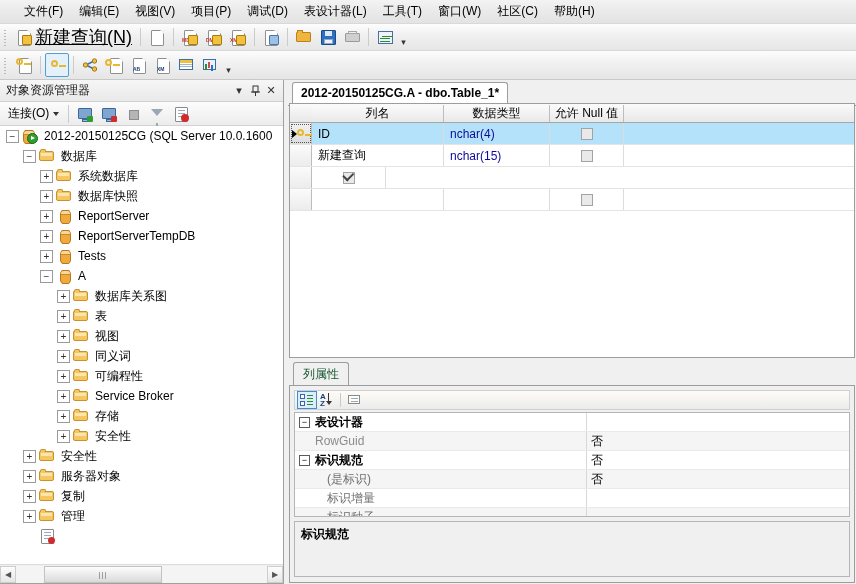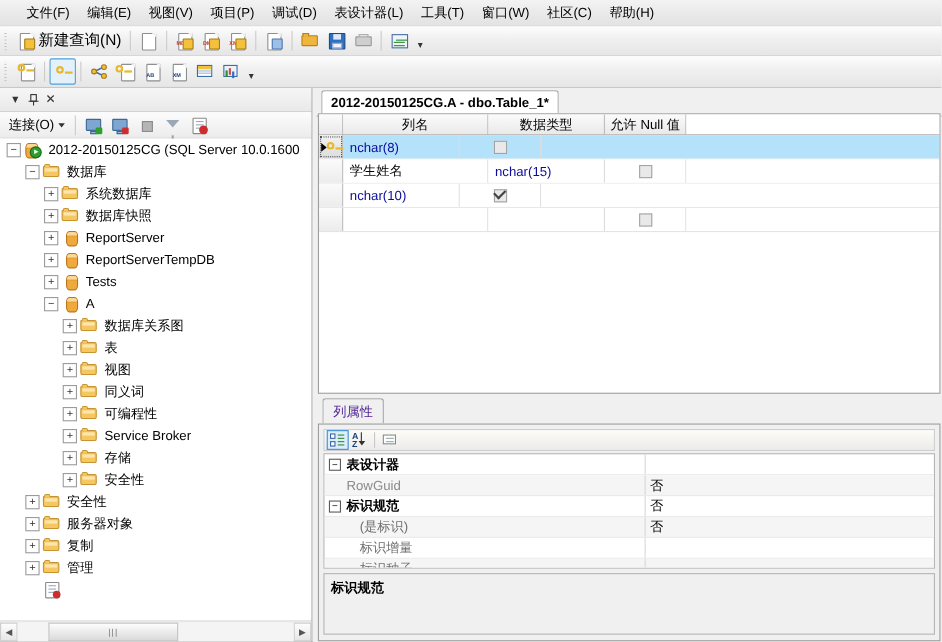--- a/index.html
+++ b/index.html
@@ -29,21 +29,21 @@
   }
   #toolbar1{top:24px;height:27px;border-bottom:1px solid #d7d7d7;}
   #toolbar2{top:51px;height:29px;border-bottom:1px solid #c8c8c8;}
   .grip{width:7px;height:18px;margin:0 3px 0 2px;
     background-image:linear-gradient(to bottom,#b9b9b9 1px,transparent 1px);
     background-size:2px 3px;background-repeat:repeat-y;background-position:2px 2px;}
   .tbtn{height:22px;display:flex;align-items:center;gap:3px;padding:0 3px;
     border:1px solid transparent;border-radius:2px;white-space:nowrap;cursor:default;}
   .tbtn.sel{border:1px solid #4ea0d8;background:#e4f1fb;}
   .tsep{width:1px;height:18px;background:#cbcbcb;margin:0 4px;}
-  .tlabel{font-size:14px;}
+  .tlabel{font-size:18px;text-decoration:underline;}
   .overflow{width:13px;height:20px;display:flex;align-items:flex-end;justify-content:center;
      font-size:9px;color:#333;}
 
   
   .ic{display:inline-block;position:relative;width:16px;height:16px;vertical-align:middle;}
 
   
   .i-doc{background:#fff;border:1px solid #8f8f8f;width:11px;height:14px;position:absolute;left:2px;top:1px;border-radius:1px;}
   .i-doc:after{content:"";position:absolute;right:-1px;top:-1px;border-left:4px solid transparent;border-top:4px solid #f0f0f0;}
   .i-badge{position:absolute;right:0;bottom:0;width:8px;height:8px;background:#f4c13c;border:1px solid #a67c12;border-radius:1px;}
@@ -159,21 +159,21 @@
     display:flex;align-items:center;padding:0 8px;
     font-size:12px;font-weight:bold;color:#000;white-space:nowrap;
   }
   .tab-underline{position:absolute;left:0;top:23px;width:100%;height:1px;background:#9d9d9d;}
 
   .designer{
     position:absolute;left:1px;top:23px;width:566px;height:255px;
     background:#fff;border:1px solid #9d9d9d;box-sizing:border-box;overflow:hidden;
   }
   .dg-head{display:flex;height:19px;background:linear-gradient(to bottom,#fafafa,#e8e8e8);
-    border-bottom:1px solid #a6a6a6;box-sizing:border-box;}
+    border-bottom:1px solid #a6a6a6;box-sizing:border-box;align-items:center;}
   .dg-head .hc{
     display:flex;align-items:center;justify-content:center;font-size:12px;color:#000;
     border-right:1px solid #bdbdbd;box-sizing:border-box;white-space:nowrap;
     background:linear-gradient(to bottom,#fbfbfb,#e9e9e9);
   }
   .dg-row{display:flex;height:22px;box-sizing:border-box;border-bottom:1px solid #e4e4e4;}
   .dg-row.sel .c{background:#b5e2fb;}
   .dg-row .rh{
     border-right:1px solid #bdbdbd;box-sizing:border-box;
     background:linear-gradient(to bottom,#fbfbfb,#ececec);
@@ -191,21 +191,21 @@
   .chk{width:12px;height:12px;border:1px solid #a3a3a3;background:#e9e9e9;box-sizing:border-box;
     display:flex;align-items:center;justify-content:center;}
   .chk .tick{width:8px;height:5px;border-left:2px solid #444;border-bottom:2px solid #444;
     transform:rotate(-45deg) translate(1px,-2px);}
 
   
   .props{position:absolute;left:1px;top:281px;width:566px;height:222px;}
   .prop-tabstrip{position:absolute;left:0;top:0;width:100%;height:24px;}
   .prop-tab{position:absolute;left:4px;top:1px;height:23px;box-sizing:border-box;
     background:#f0f0f0;border:1px solid #9d9d9d;border-bottom:none;border-radius:3px 3px 0 0;
-    display:flex;align-items:center;padding:0 9px;font-size:12px;color:#4c1d95;}
+    display:flex;align-items:center;padding:0 9px;font-size:12px;color:#14532d;}
   .prop-body{position:absolute;left:0;top:24px;width:100%;height:198px;box-sizing:border-box;
     background:#f0f0f0;border:1px solid #9d9d9d;}
   .prop-toolbar{position:absolute;left:4px;top:4px;right:4px;height:20px;
     background:linear-gradient(to bottom,#fdfcf7,#ebebeb);border:1px solid #cfcfcf;box-sizing:border-box;
     display:flex;align-items:center;padding-left:2px;}
   .ptb{width:20px;height:18px;display:flex;align-items:center;justify-content:center;border:1px solid transparent;box-sizing:border-box;}
   .ptb.sel{border:1px solid #3f8ed0;background:#dceefc;}
   .ptb-sep{width:1px;height:14px;background:#c8c8c8;margin:0 3px;}
 
   .i-cats{position:absolute;left:1px;top:2px;width:13px;height:12px;}
@@ -382,20 +382,21 @@
       <span class="ic">
         <span style="position:absolute;left:1px;top:2px;width:13px;height:11px;background:#eaf2fb;border:1px solid #3a6ea5;box-sizing:border-box;"></span>
         <span style="position:absolute;left:3px;bottom:3px;width:2px;height:6px;background:#2f8b2f;box-shadow:3px -2px 0 #d14b4b,6px 1px 0 #2f6fc0;"></span>
       </span>
     </div>
     <div class="overflow">▾</div>
   </div>
 
   <div class="oe">
     <div class="oe-title">
+      <div class="t">对象资源管理器</div>
       <div class="hbtn">▾</div>
       <div class="hbtn">
         <svg width="11" height="12" viewBox="0 0 11 12" aria-hidden="true">
           <rect x="3" y="1" width="5" height="6" fill="none" stroke="#333"></rect>
           <line x1="5.5" y1="7" x2="5.5" y2="11" stroke="#333"></line>
           <line x1="1" y1="7" x2="10" y2="7" stroke="#333"></line>
         </svg>
       </div>
       <div class="hbtn">✕</div>
     </div>
@@ -611,38 +612,38 @@
         <div class="hc" style="flex:1;border-right:none;background:#fff;"></div>
       </div>
       <div id="designer-rows">
           <div class="dg-row sel">
             <div class="rh" style="width: 22px;">
               <span class="rh-arrow"></span>
               <span class="ic" style="margin-left:4px;">
                 <span class="i-key"></span>
               </span>
             </div>
-            <div class="c type" style="width: 106px;">nchar(8)</div>
+            <div class="c" style="width: 132px;">ID</div>
+            <div class="c type" style="width: 106px;">nchar(4)</div>
             <div class="c center" style="width: 74px;">
               <span class="chk"></span>
             </div>
             <div class="c" style="flex: 1 1 0%; border-right: none;"></div>
           </div>
           <div class="dg-row">
             <div class="rh" style="width: 22px;"></div>
-            <div class="c" style="width: 132px;">学生姓名</div>
+            <div class="c" style="width: 132px;">新建查询</div>
             <div class="c type" style="width: 106px;">nchar(15)</div>
             <div class="c center" style="width: 74px;">
               <span class="chk"></span>
             </div>
             <div class="c" style="flex: 1 1 0%; border-right: none;"></div>
           </div>
           <div class="dg-row">
             <div class="rh" style="width: 22px;"></div>
-            <div class="c type" style="width: 106px;">nchar(10)</div>
             <div class="c center" style="width: 74px;">
               <span class="chk">
                 <span class="tick"></span>
               </span>
             </div>
             <div class="c" style="flex: 1 1 0%; border-right: none;"></div>
           </div>
           <div class="dg-row">
             <div class="rh" style="width: 22px;"></div>
             <div class="c" style="width: 132px;"></div>

